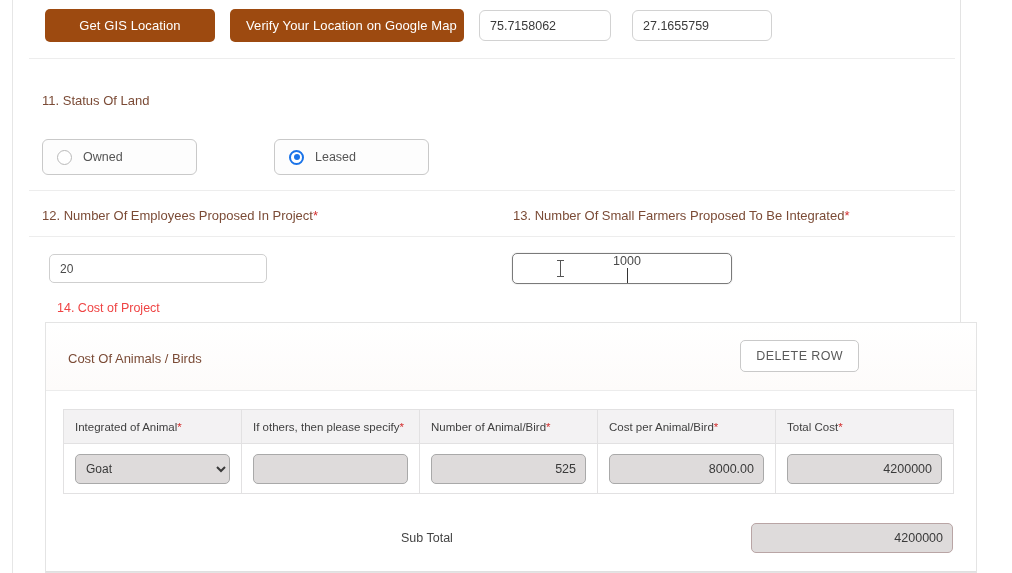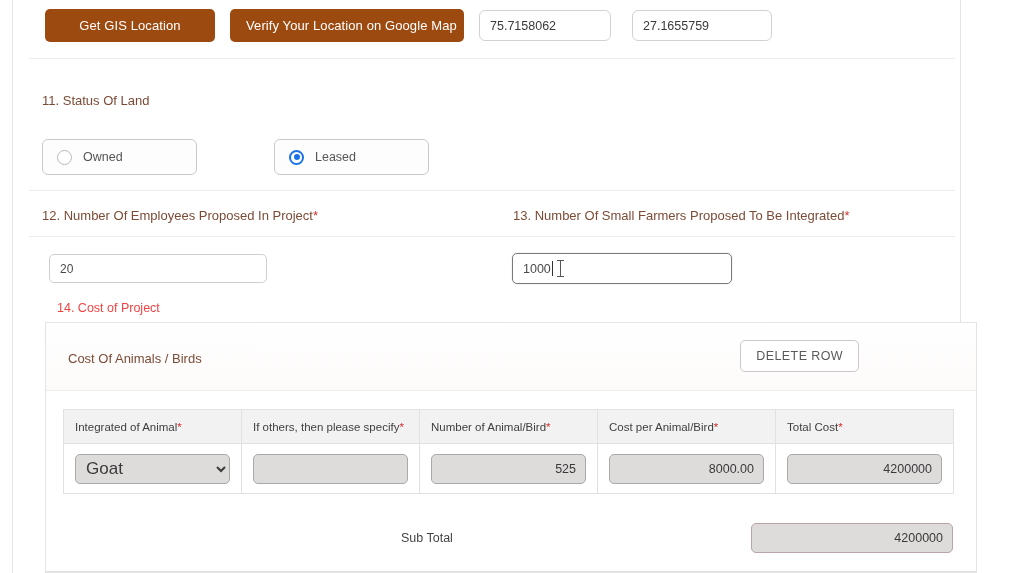--- a/index.html
+++ b/index.html
@@ -152,20 +152,21 @@
   .focus-wrap {
     position: absolute;
     left: 499px; top: 253px;
     width: 220px; height: 31px;
     border: 1.6px solid #7a7a7a;
     border-radius: 5px;
     background: #fff;
     box-shadow: 0 0 0 1px rgba(0,0,0,0.04);
     display: flex; align-items: center;
     padding-left: 10px;
+    flex-direction: column;
   }
   .focus-wrap .val {
     font-size: 12.5px;
     color: #4a4a4a;
   }
   .caret {
     display: inline-block;
     width: 1px; height: 15px;
     background: #333;
     margin-left: 1px;
@@ -275,21 +276,21 @@
     padding: 0 9px;
     font-family: "Liberation Sans", sans-serif;
     outline: none;
   }
   .cell-select {
     width: 100%;
     height: 30px;
     border: 1px solid #a9a9a9;
     border-radius: 5px;
     background: #dedbdb;
-    font-size: 17px;
+    font-size: 12px;
     color: #3a3a3a;
     padding: 0 6px;
     font-family: "Liberation Sans", sans-serif;
     outline: none;
   }
 
   .subtotal-row {
     position: absolute;
     left: 17px; top: 192px;
     width: 890px;

